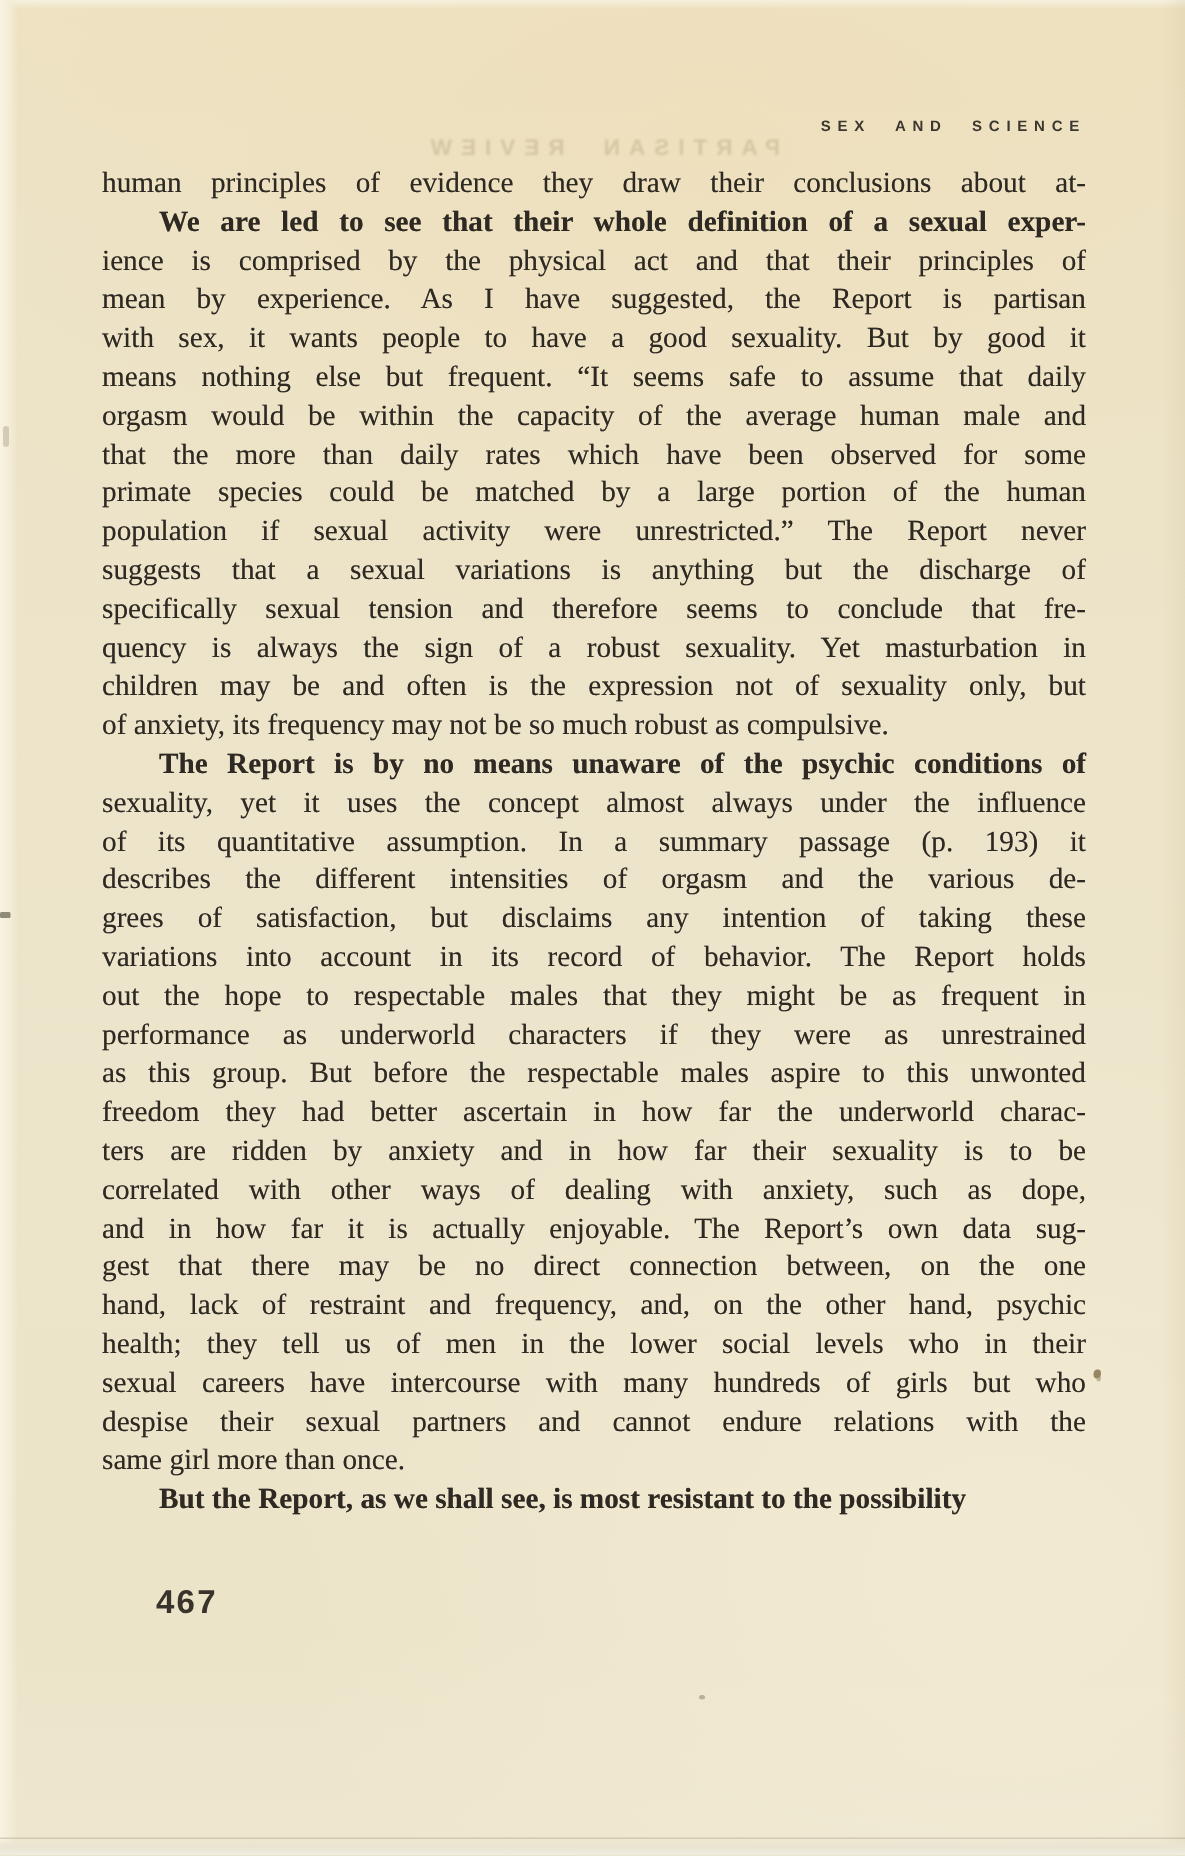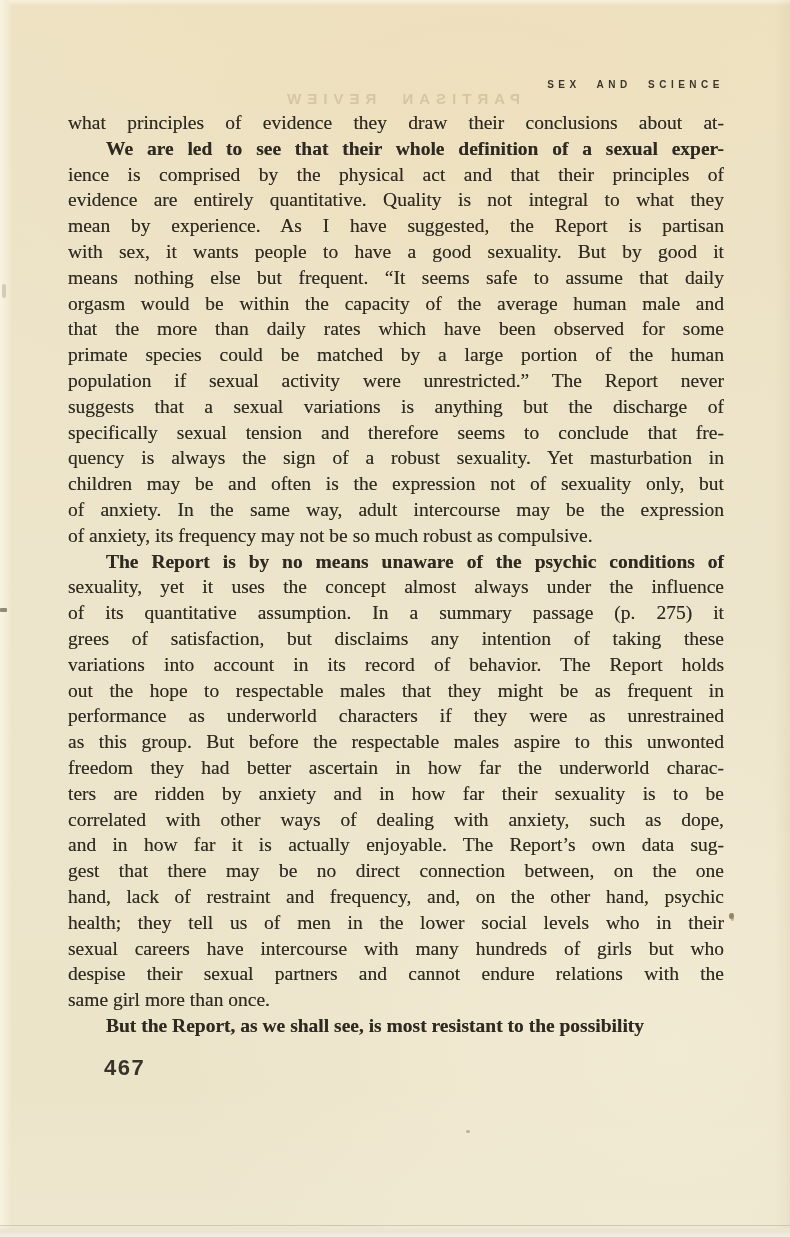--- a/index.html
+++ b/index.html
@@ -78,40 +78,39 @@
   <div class="edge-top"></div>
   <div class="edge-left"></div>
   <div class="edge-right"></div>
   <div class="edge-bottom"></div>
 
   <div class="ghost-head">PARTISAN REVIEW</div>
 
   <div class="running-head">SEX AND SCIENCE</div>
 
   <div class="textblock">
-      <div class="line">what principles of evidence they draw their conclusions about at-</div>
+      <div class="line">human principles of evidence they draw their conclusions about at-</div>
       <div class="line indent">We are led to see that their whole definition of a sexual exper-</div>
       <div class="line">ience is comprised by the physical act and that their principles of</div>
-      <div class="line">evidence are entirely quantitative. Quality is not integral to what they</div>
       <div class="line">mean by experience. As I have suggested, the Report is partisan</div>
       <div class="line">with sex, it wants people to have a good sexuality. But by good it</div>
       <div class="line">means nothing else but frequent. “It seems safe to assume that daily</div>
       <div class="line">orgasm would be within the capacity of the average human male and</div>
       <div class="line">that the more than daily rates which have been observed for some</div>
       <div class="line">primate species could be matched by a large portion of the human</div>
       <div class="line">population if sexual activity were unrestricted.” The Report never</div>
       <div class="line">suggests that a sexual variations is anything but the discharge of</div>
       <div class="line">specifically sexual tension and therefore seems to conclude that fre-</div>
       <div class="line">quency is always the sign of a robust sexuality. Yet masturbation in</div>
       <div class="line">children may be and often is the expression not of sexuality only, but</div>
-      <div class="line">of anxiety. In the same way, adult intercourse may be the expression</div>
       <div class="line pl">of anxiety, its frequency may not be so much robust as compulsive.</div>
       <div class="line indent">The Report is by no means unaware of the psychic conditions of</div>
       <div class="line">sexuality, yet it uses the concept almost always under the influence</div>
-      <div class="line">of its quantitative assumption. In a summary passage (p. 275) it</div>
+      <div class="line">of its quantitative assumption. In a summary passage (p. 193) it</div>
+      <div class="line">describes the different intensities of orgasm and the various de-</div>
       <div class="line">grees of satisfaction, but disclaims any intention of taking these</div>
       <div class="line">variations into account in its record of behavior. The Report holds</div>
       <div class="line">out the hope to respectable males that they might be as frequent in</div>
       <div class="line">performance as underworld characters if they were as unrestrained</div>
       <div class="line">as this group. But before the respectable males aspire to this unwonted</div>
       <div class="line">freedom they had better ascertain in how far the underworld charac-</div>
       <div class="line">ters are ridden by anxiety and in how far their sexuality is to be</div>
       <div class="line">correlated with other ways of dealing with anxiety, such as dope,</div>
       <div class="line">and in how far it is actually enjoyable. The Report’s own data sug-</div>
       <div class="line">gest that there may be no direct connection between, on the one</div>

